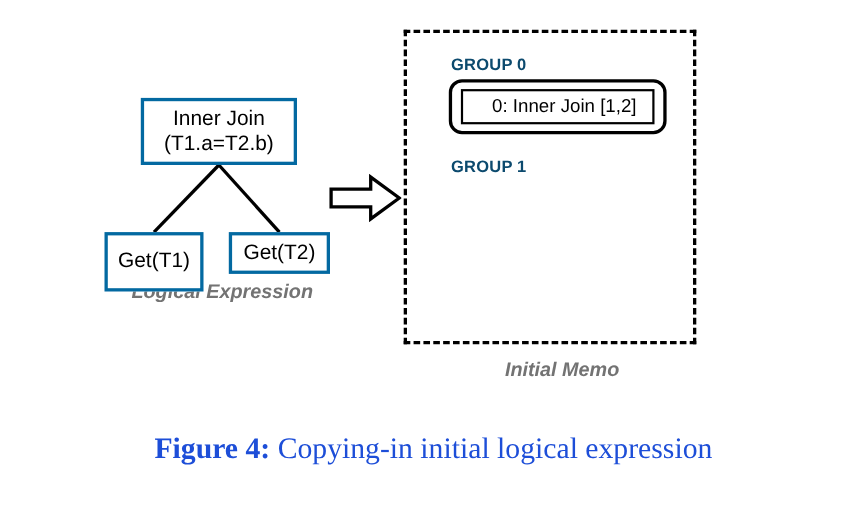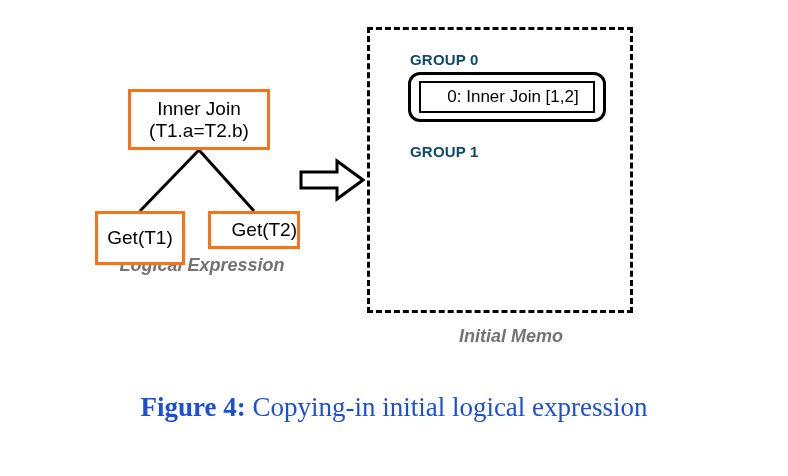--- a/index.html
+++ b/index.html
@@ -19,21 +19,21 @@
   #stage {
     position: absolute;
     left: 0; top: 0;
     width: 788px;
     height: 476px;
   }
 
   
   .tree-box {
     position: absolute;
-    border: 3px solid #f97316;
+    border: 3px solid #0369a1;
     background: #fff;
     display: flex;
     flex-direction: column;
     align-items: center;
     justify-content: center;
     box-sizing: border-box;
     line-height: 1.12;
     font-size: 19px;
     color: #000;
     z-index: 3;
@@ -51,21 +51,20 @@
     left: 95px;
     top: 211px;
     width: 90px;
     height: 54px;
   }
   #get2-box {
     left: 208px;
     top: 211px;
     width: 92px;
     height: 38px;
-    align-items: flex-end;
   }
 
   #tree-edges {
     position: absolute;
     left: 0; top: 0;
     width: 788px; height: 476px;
     z-index: 1;
     pointer-events: none;
   }
 

